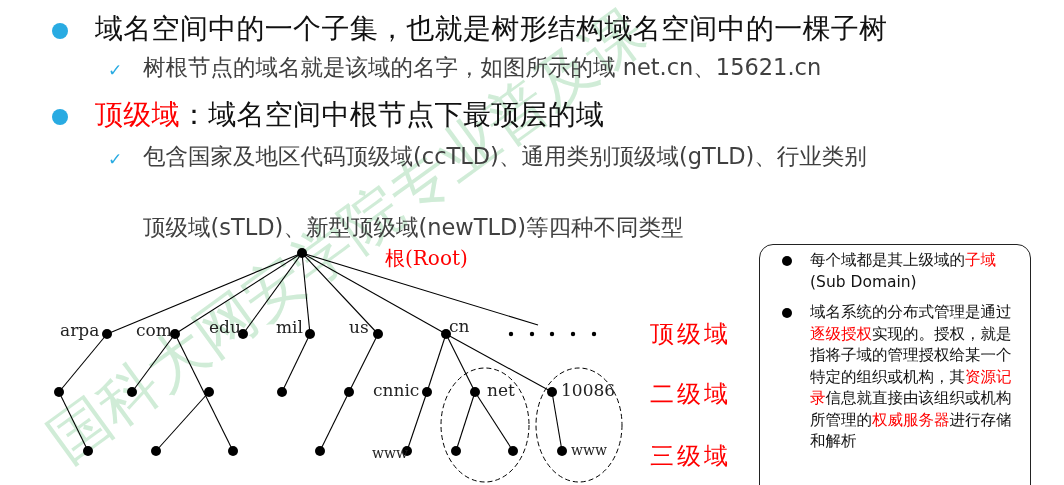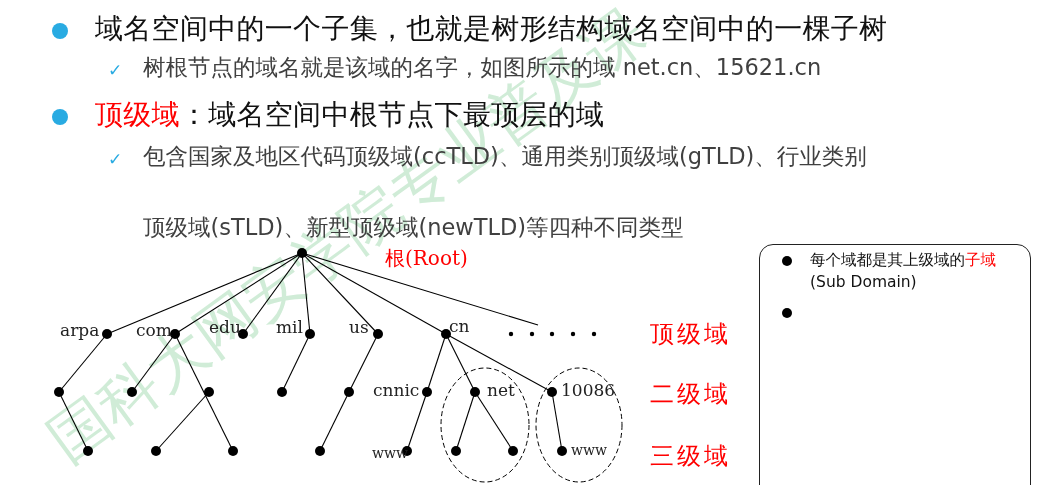--- a/index.html
+++ b/index.html
@@ -127,14 +127,15 @@
   </g>
 </svg>
 
 <div class="legend-box">
   <div class="legend-item" style="top:5px;">
     <span class="dot"></span>
     <span class="txt"><span>每个域都是其上级域的</span><span class="red">子域</span><span>(Sub Domain)</span></span>
   </div>
   <div class="legend-item" style="top:57px;">
     <span class="dot"></span>
+    <span class="txt"><span>域名系统的分布式管理是通过</span><span class="red">逐级授权</span><span>实现的。授权，就是指将子域的管理授权给某一个特定的组织或机构，其</span><span class="red">资源记录</span><span>信息就直接由该组织或机构所管理的</span><span class="red">权威服务器</span><span>进行存储和解析</span></span>
   </div>
 </div>
 
 </body></html>

